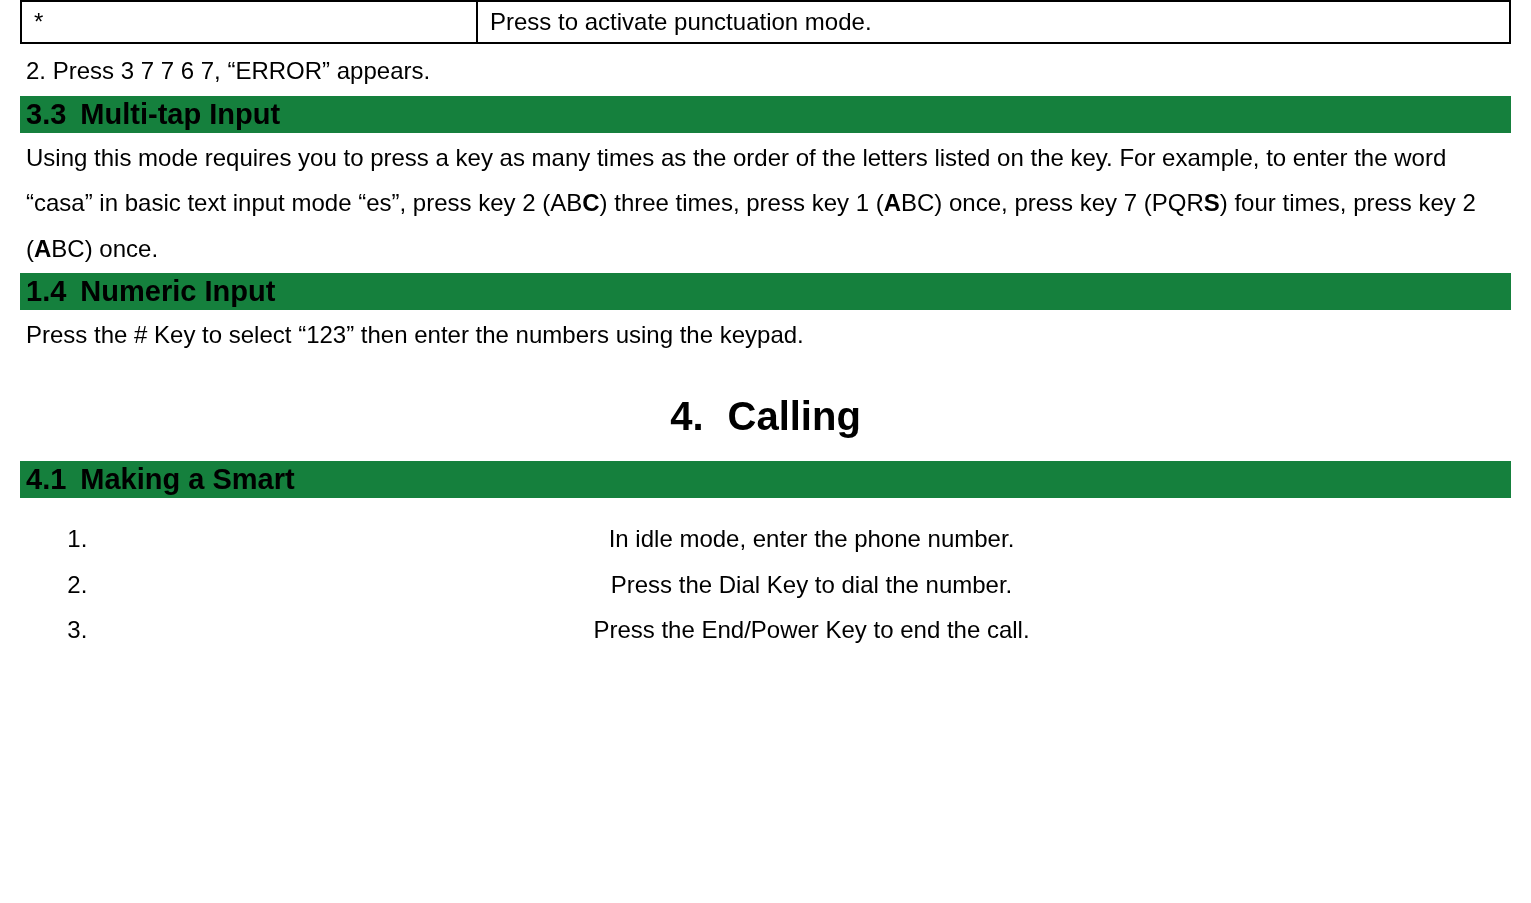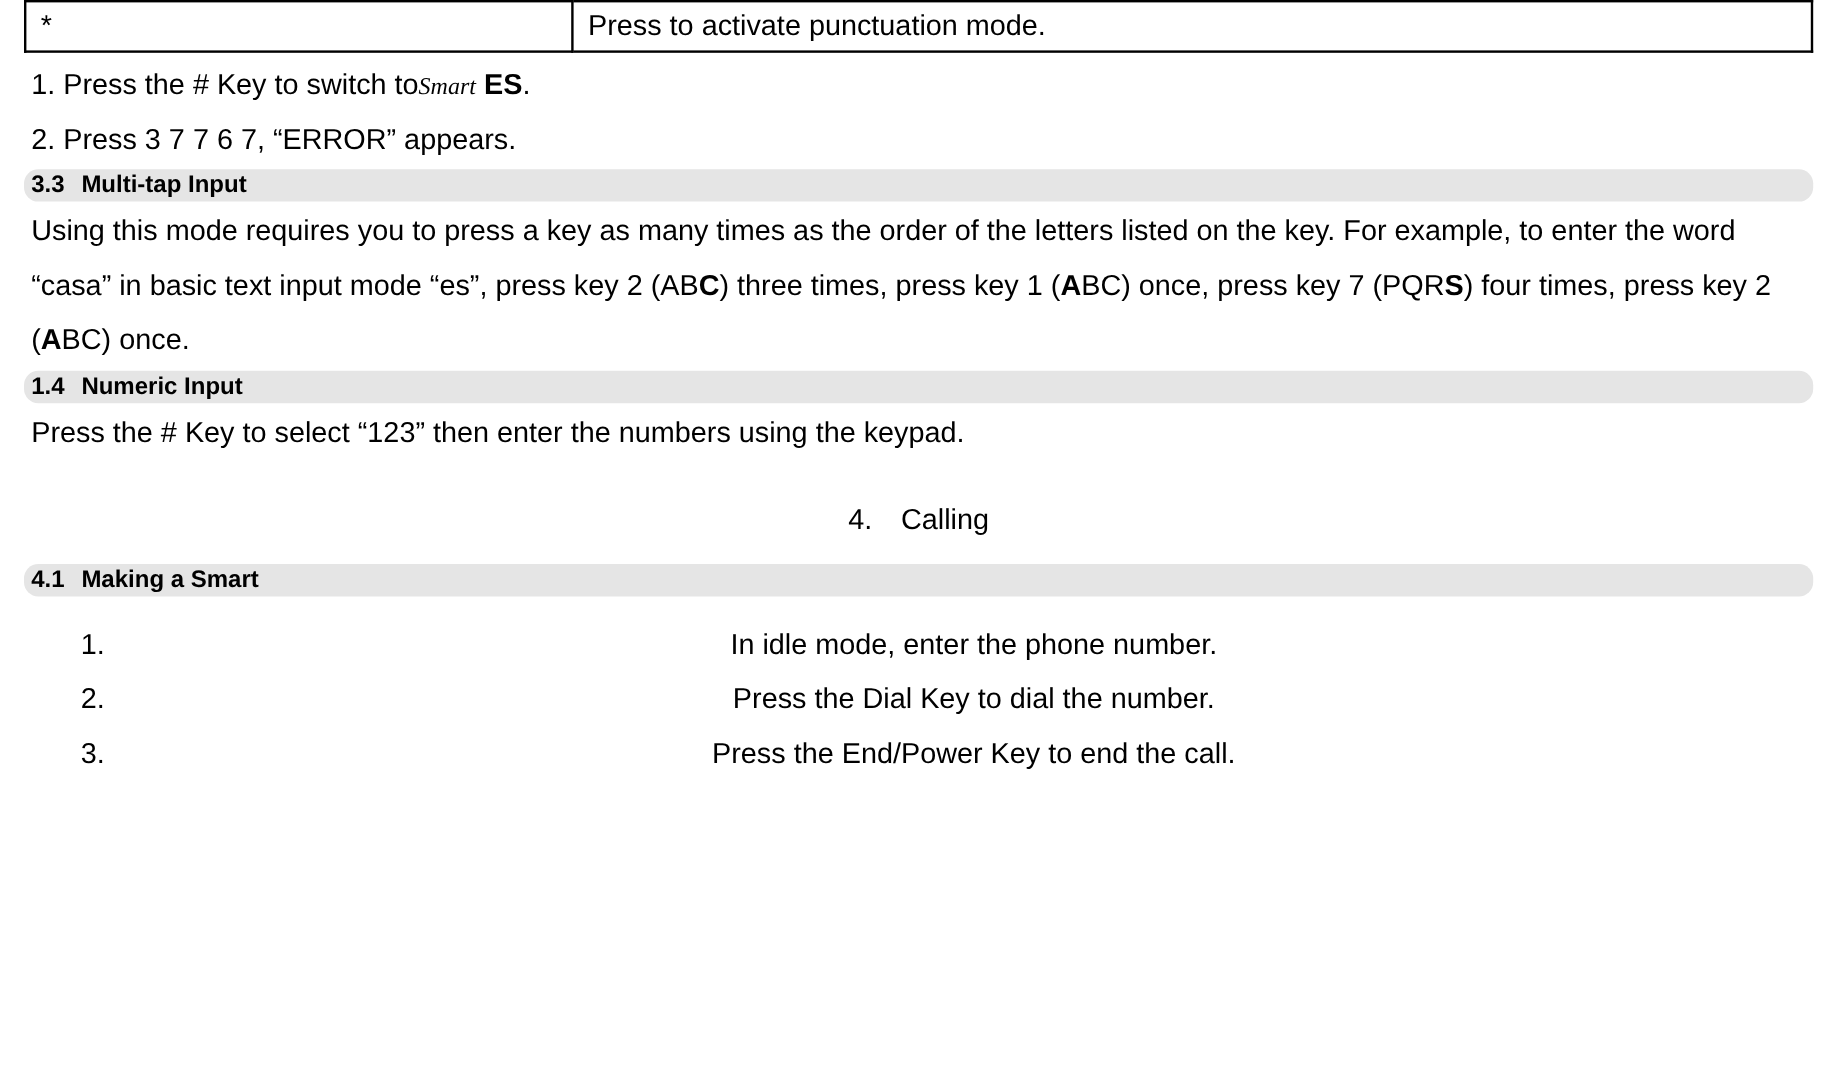--- a/index.html
+++ b/index.html
@@ -24,38 +24,37 @@
     vertical-align: middle;
   }
   table.key-table td:first-child {
     width: 430px;
   }
   .example-block {
     line-height: 1.9;
     padding: 0 6px;
   }
   .section-heading {
-    background: #e5e5e5;
+    background: #15803d;
     font-weight: bold;
-    font-size: 20px;
+    font-size: 29px;
     padding: 2px 6px;
     margin: 2px 0;
-    border-radius: 12px;
   }
   .section-heading .num {
     margin-right: 14px;
   }
   .para {
     line-height: 1.9;
     padding: 0 6px;
   }
   .chapter-title {
     text-align: center;
-    font-weight: normal;
-    font-size: 24px;
+    font-weight: bold;
+    font-size: 40px;
     margin: 36px 0 22px 0;
   }
   .chapter-title .cnum {
     margin-right: 24px;
   }
   ol.numlist {
     list-style: decimal;
     margin: 18px 0 0 28px;
     padding: 0 0 0 46px;
     line-height: 1.9;
@@ -78,23 +77,20 @@
 <table class="key-table">
   <tbody>
       <tr>
     <td>*</td>
     <td>Press to activate punctuation mode.</td>
   </tr>
 </tbody>
   </table>
 
 <div class="example-block">
-  <div>
-    <span>1. Press the # Key to switch to</span><span class="smart-icon">Smart</span><b> ES</b><span>.</span>
-  </div>
   <div>2. Press 3 7 7 6 7, “ERROR” appears.</div>
 </div>
 
 <div class="section-heading">
   <span class="num">3.3</span><span>Multi-tap Input</span>
 </div>
 
 <div class="para">
   <span>Using this mode requires you to press a key as many times as the order of the letters listed on the key. For example, to enter the word “casa” in basic text input mode “es”, press key 2 (AB</span><b>C</b><span>) three times, press key 1 (</span><b>A</b><span>BC) once, press key 7 (PQR</span><b>S</b><span>) four times, press key 2 (</span><b>A</b><span>BC) once.</span>
 </div>

